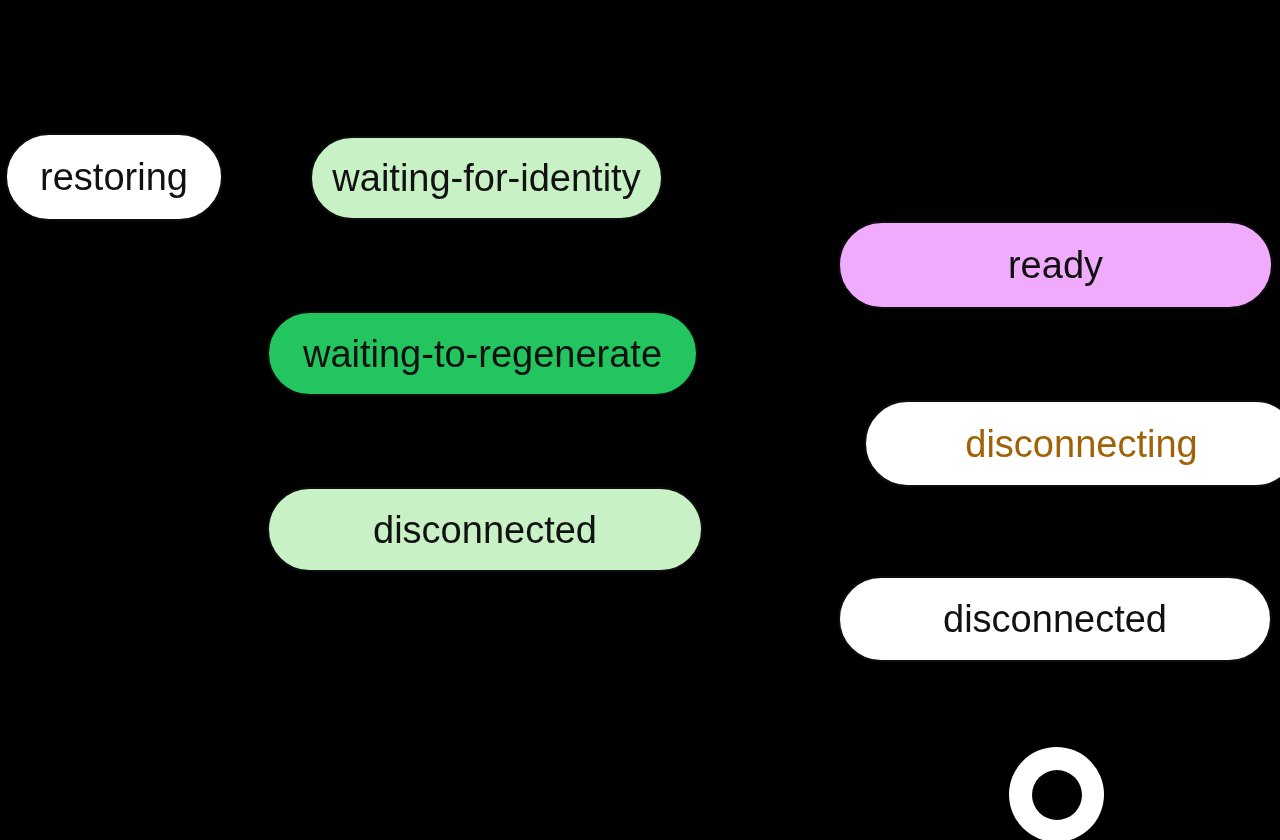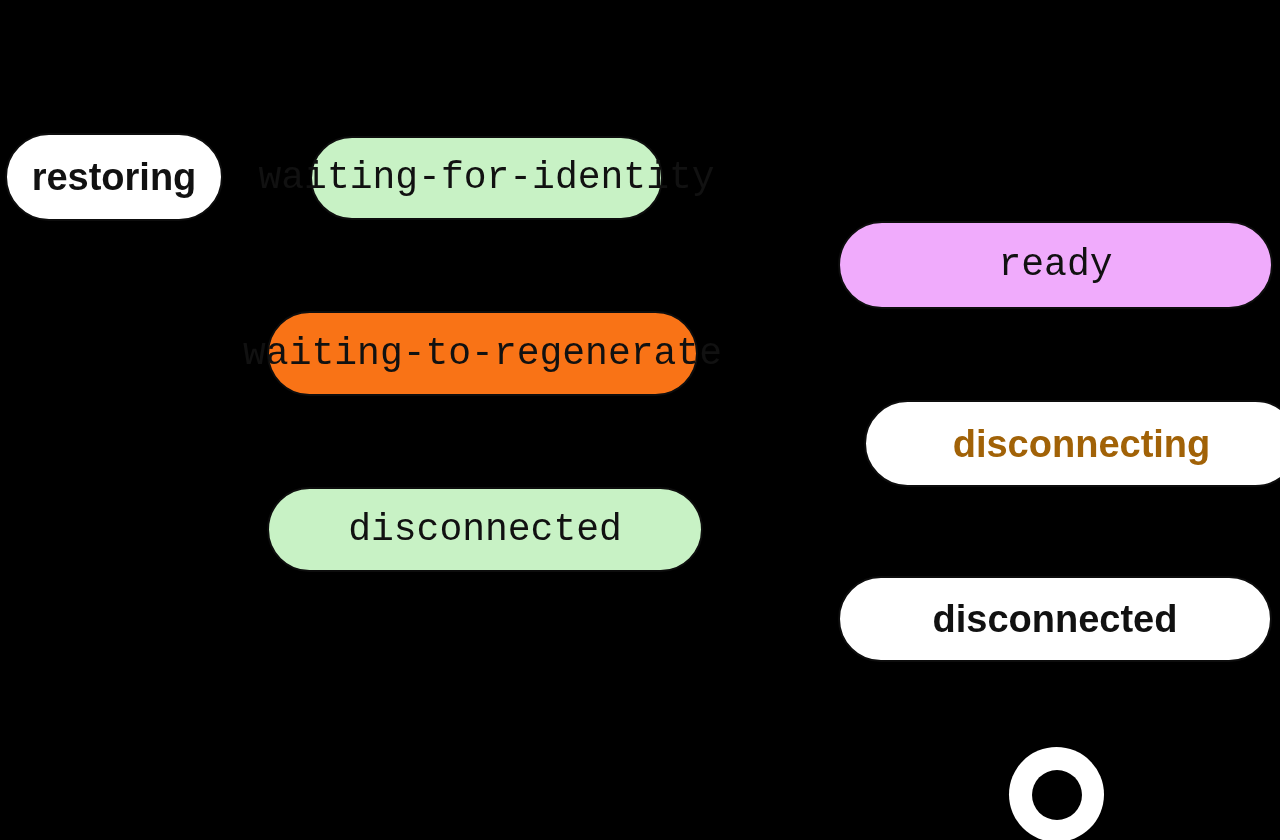--- a/index.html
+++ b/index.html
@@ -21,43 +21,43 @@
     align-items: center;
     justify-content: center;
     box-sizing: border-box;
     border: 2px solid #0d0d0d;
     font-size: 38px;
     font-weight: 400;
     line-height: 1;
     white-space: nowrap;
     color: #111111;
   }
-  .pill.green { background: #c8f2c5; font-family: Liberation Mono, monospace; }
-  .pill.white { background: #ffffff; font-weight: bold; }
+  .pill.green { background: #c8f2c5; }
+  .pill.white { background: #ffffff; }
   .final-outer {
     position: absolute;
     border-radius: 50%;
     background: #ffffff;
     display: flex;
     align-items: center;
     justify-content: center;
   }
   .final-inner {
     border-radius: 50%;
     background: #000000;
   }
 </style>
 </head>
 <body>
 
 <div class="stage">
   <div id="nodes-layer">
       <div class="pill white" style="left: 5px; top: 133px; width: 218px; height: 88px; border-radius: 44px; background: rgb(255, 255, 255); color: rgb(17, 17, 17);">restoring</div>
       <div class="pill green" style="left: 310px; top: 136px; width: 353px; height: 84px; border-radius: 42px; background: rgb(200, 242, 197); color: rgb(17, 17, 17);">waiting-for-identity</div>
-      <div class="pill green" style="left: 267px; top: 311px; width: 431px; height: 85px; border-radius: 42.5px; background: #f97316; color: rgb(17, 17, 17);">waiting-to-regenerate</div>
+      <div class="pill green" style="left: 267px; top: 311px; width: 431px; height: 85px; border-radius: 42.5px; background: #22c55e; color: rgb(17, 17, 17);">waiting-to-regenerate</div>
       <div class="pill green" style="left: 267px; top: 487px; width: 436px; height: 85px; border-radius: 42.5px; background: rgb(200, 242, 197); color: rgb(17, 17, 17);">disconnected</div>
       <div class="pill green" style="left: 838px; top: 221px; width: 435px; height: 88px; border-radius: 44px; background: #f0abfc; color: rgb(17, 17, 17);">ready</div>
       <div class="pill white" style="left: 864px; top: 400px; width: 435px; height: 87px; border-radius: 43.5px; background: rgb(255, 255, 255); color: #a16207;">disconnecting</div>
       <div class="pill white" style="left: 838px; top: 576px; width: 434px; height: 86px; border-radius: 43px; background: rgb(255, 255, 255); color: rgb(17, 17, 17);">disconnected</div>
     </div>
   <div id="final-state" class="final-outer" style="left: 1009px; top: 747px; width: 95px; height: 95px; background: rgb(255, 255, 255);">
     <div id="final-core" class="final-inner" style="width: 50px; height: 50px; background: rgb(0, 0, 0);"></div>
   </div>
 </div>
 

